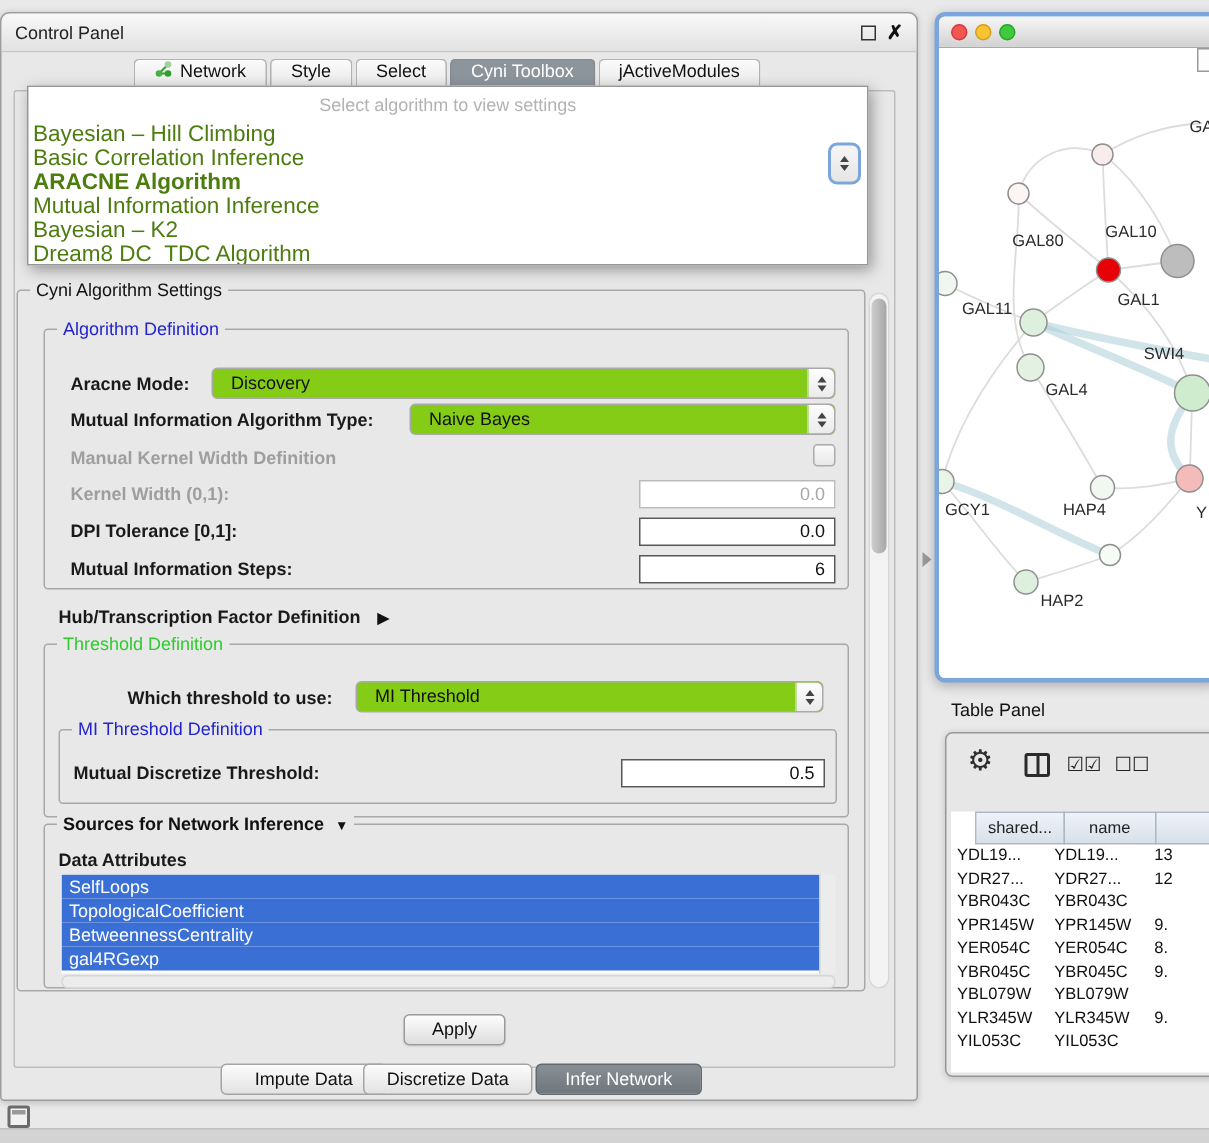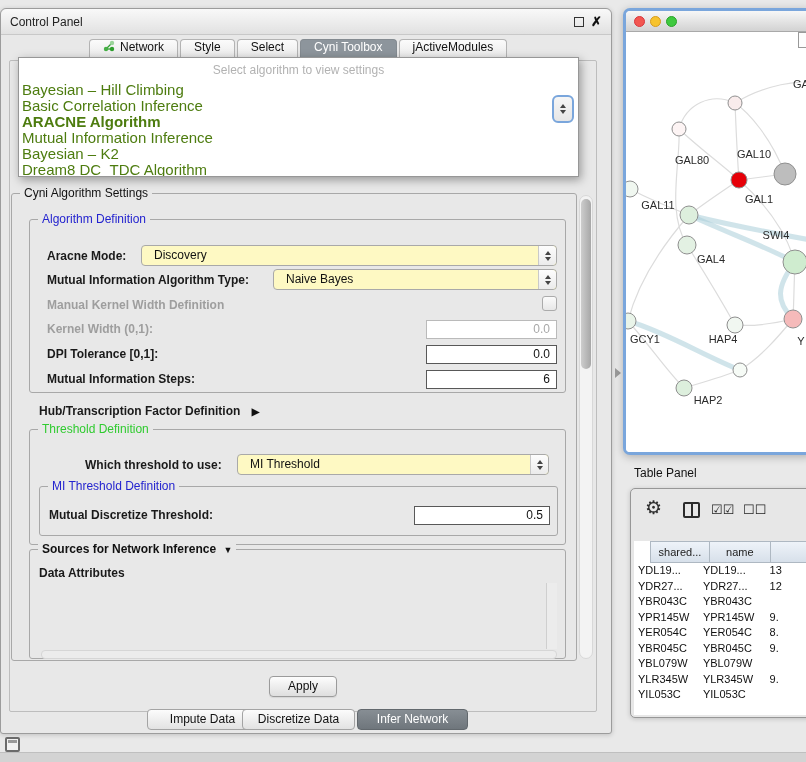--- a/index.html
+++ b/index.html
@@ -32,21 +32,21 @@
   .group { position:absolute; border:1px solid #a8a8a8; border-radius:3px; }
   .gtitle { position:absolute; top:-8px; background:#e8e8e8; padding:0 4px;
             font-size:12px; line-height:15px; white-space:nowrap; }
   .t-blue { color:var(--title_blue,#2323cf);text-align:right; }
   .t-green { color:var(--title_green,#2fcb2f); }
   .bold { font-weight:bold; }
 
   .blabel { position:absolute; font-weight:bold; font-size:12px; color:#1a1a1a; white-space:nowrap; }
   .blabel.disabled { color:#9e9e9e; }
 
-  .combo { position:absolute; height:21px; background:#fef9c3; border:1px solid #a9a9a9;
+  .combo { position:absolute; height:21px; background:#84cc16; border:1px solid #a9a9a9;
            border-radius:4px; font-size:12px; line-height:19px; padding-left:12px; color:#111; }
   .spin { position:absolute; right:0; top:0; bottom:0; width:18px;
           border-left:1px solid #c9c9c9; border-radius:0 4px 4px 0;
           background:linear-gradient(#fdfdfd,#ebebeb);
           display:flex; flex-direction:column; align-items:center; justify-content:center; gap:2px; }
   .tri-up { width:0; height:0; border-left:3.5px solid transparent; border-right:3.5px solid transparent;
             border-bottom:4.5px solid #444; }
   .tri-down { width:0; height:0; border-left:3.5px solid transparent; border-right:3.5px solid transparent;
               border-top:4.5px solid #444; }
 
@@ -269,20 +269,26 @@
     <span class="blabel" style="left:48px; top:499px;">Mutual Discretize Threshold:</span>
     <div class="tfield" style="left:413px; top:497px; width:136px;">0.5</div>
 
     <div class="group" style="left:28px; top:540px; width:537px; height:110px;">
       <span class="gtitle bold" style="left:8px">
         <span>Sources for Network Inference</span>
         <span class="tri-small">▼</span>
       </span>
     </div>
     <span class="blabel" style="left:38px; top:557px;">Data Attributes</span>
+    <div class="src-list">
+        <div class="src-item">SelfLoops</div>
+        <div class="src-item">TopologicalCoefficient</div>
+        <div class="src-item">BetweennessCentrality</div>
+        <div class="src-item">gal4RGexp</div>
+      </div>
     <div class="src-vsb"></div>
     <div class="src-hsb"></div>
 
     <div class="btn" style="left:268px; top:667px; width:68px;">Apply</div>
 
     <div class="btab" style="left:146px; width:111px;">Impute Data</div>
     <div class="btab" style="left:241px; width:113px;">Discretize Data</div>
     <div class="btab active" style="left:356px; width:111px;">Infer Network</div>
   </div>
 

